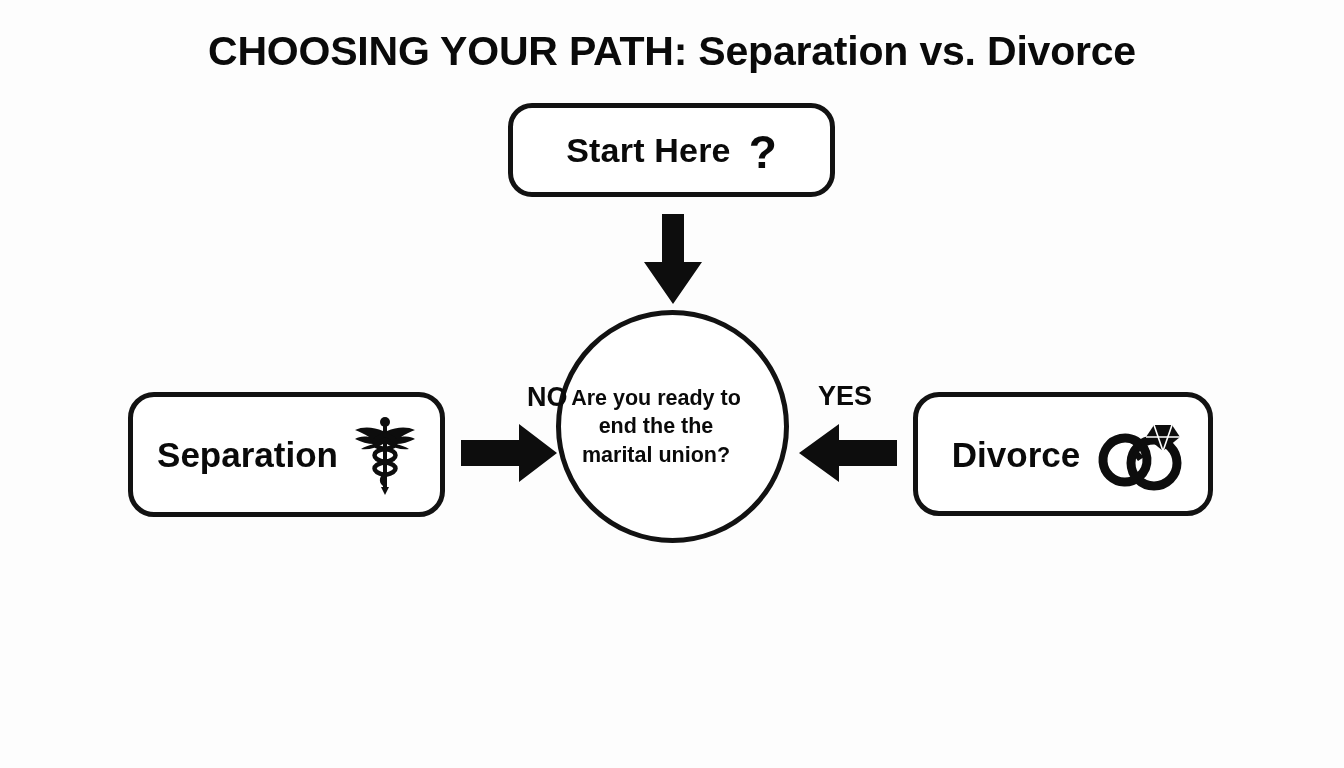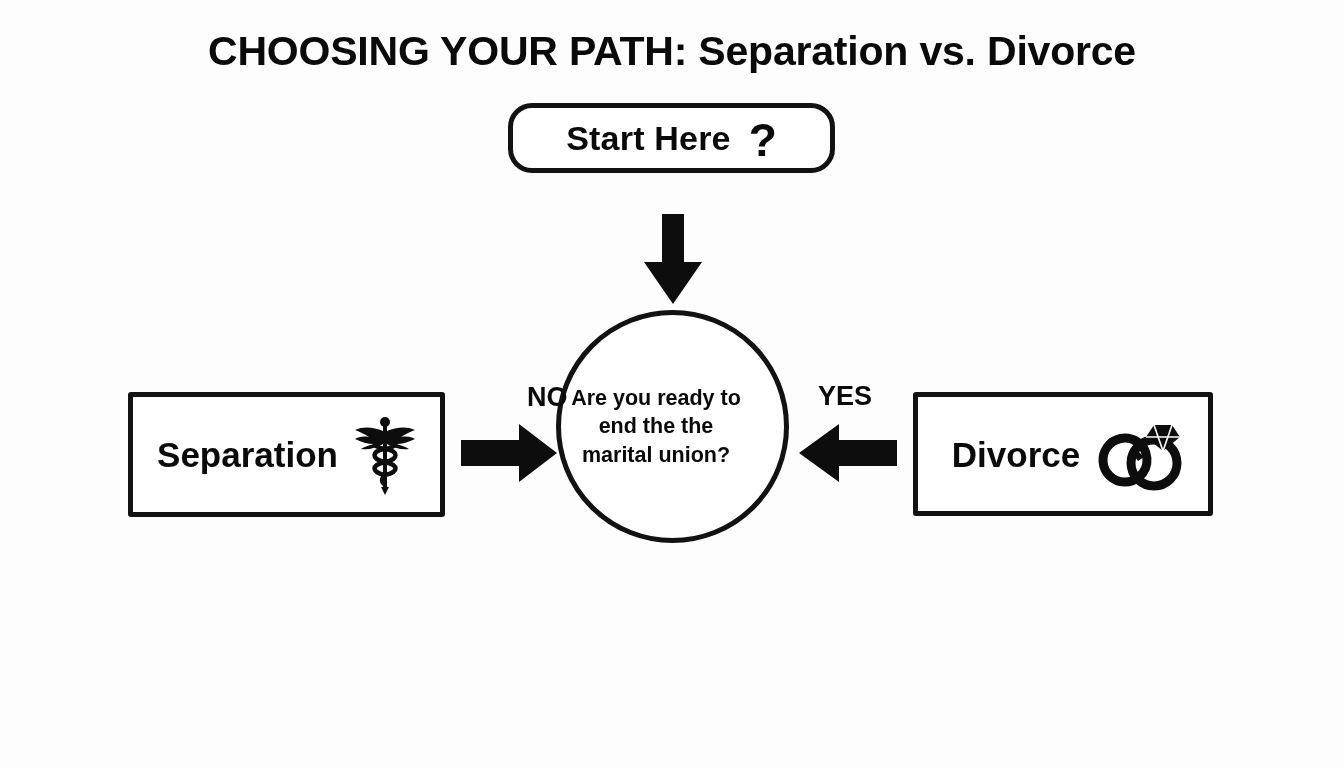--- a/index.html
+++ b/index.html
@@ -37,39 +37,39 @@
     letter-spacing: -0.2px;
     white-space: nowrap;
   }
 
   
   .node-box {
     position: absolute;
     box-sizing: border-box;
     background: #ffffff;
     border: 5px solid #121212;
-    border-radius: 3px;
+    border-radius: 26px;
     display: flex;
     align-items: center;
     justify-content: center;
   }
 
   .node-label {
     font-family: "Liberation Sans", sans-serif;
     font-weight: bold;
     color: #0a0a0a;
     line-height: 1;
   }
 
   
   #start-box {
     left: 508px;
     top: 103px;
     width: 327px;
-    height: 70px;
+    height: 94px;
     border-radius: 24px;
   }
   #start-label {
     font-size: 34px;
     letter-spacing: 0.2px;
   }
   #start-qmark {
     font-size: 46px;
     font-weight: bold;
     color: #0a0a0a;

